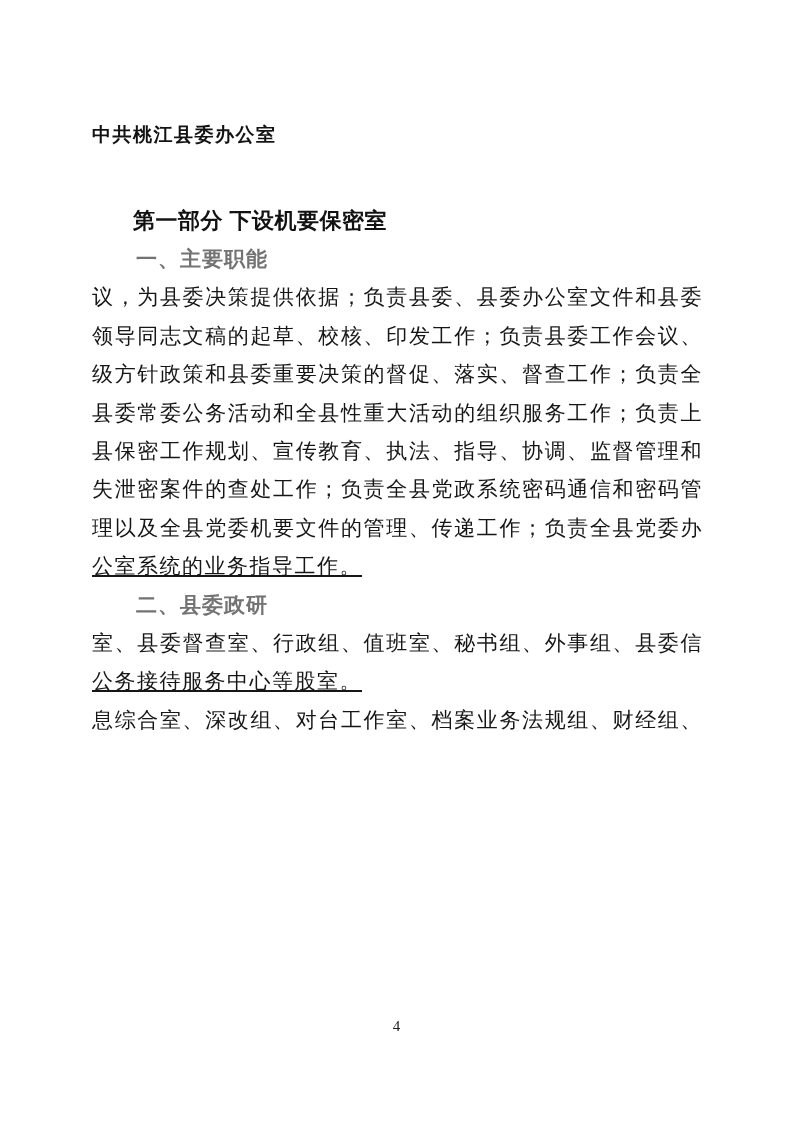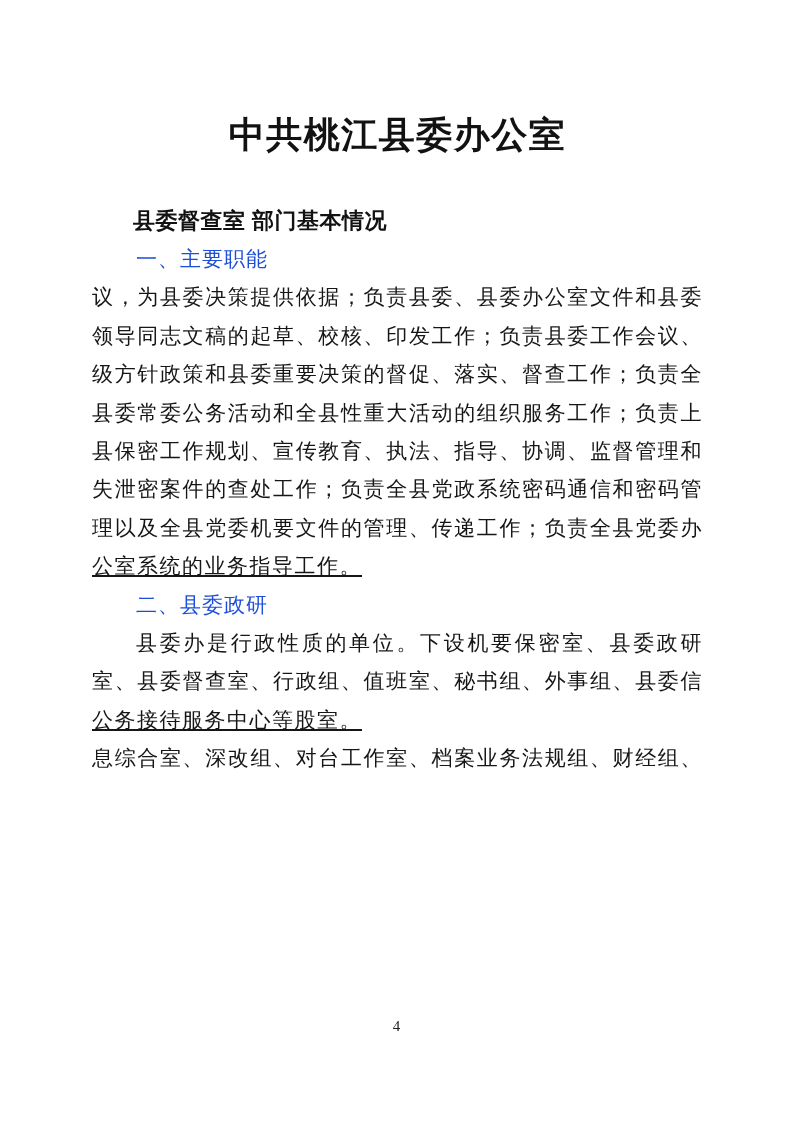--- a/index.html
+++ b/index.html
@@ -17,45 +17,45 @@
     color: #161616;
     overflow: hidden;
   }
   .content {
     position: absolute;
     left: 92px;
     top: 112px;
     width: 611px;
   }
   .doc-title {
-    text-align: center;
+    text-align: left;
     font-family: "Liberation Sans", sans-serif;
     font-weight: 700;
-    font-size: 36px;
+    font-size: 19px;
     line-height: 45px;
     letter-spacing: 1.5px;
     color: #121212;
   }
   .part-heading {
     margin-top: 45px;
     padding-left: 41px;
     font-family: "Liberation Sans", sans-serif;
     font-weight: 700;
     font-size: 22px;
     line-height: 38px;
     letter-spacing: 0.5px;
     color: #121212;
   }
   .sec-heading {
     padding-left: 44px;
-    font-weight: 400;
+    font-weight: 700;
     font-size: 21px;
     line-height: 38.4px;
     letter-spacing: 1px;
-    color: #1d4ed8;
+    color: #737373;
   }
   .line {
     font-size: 21px;
     line-height: 38.4px;
     letter-spacing: 1.5px;
     text-align: justify;
     text-align-last: justify;
     white-space: nowrap;
   }
   .line.first {
@@ -79,37 +79,36 @@
 </head>
 <body>
 
 <div class="page">
   <div class="content">
 
     <div class="doc-title">
       <div>中共桃江县委办公室</div>
     </div>
 
-    <div class="part-heading">县委督查室 部门基本情况</div>
+    <div class="part-heading">第一部分 下设机要保密室</div>
 
     <div>
       <div class="sec-heading">一、主要职能</div>
       <div class="line">议，为县委决策提供依据；负责县委、县委办公室文件和县委</div>
       <div class="line">领导同志文稿的起草、校核、印发工作；负责县委工作会议、</div>
       <div class="line">级方针政策和县委重要决策的督促、落实、督查工作；负责全</div>
       <div class="line">县委常委公务活动和全县性重大活动的组织服务工作；负责上</div>
       <div class="line">县保密工作规划、宣传教育、执法、指导、协调、监督管理和</div>
       <div class="line">失泄密案件的查处工作；负责全县党政系统密码通信和密码管</div>
       <div class="line">理以及全县党委机要文件的管理、传递工作；负责全县党委办</div>
       <div class="line last">公室系统的业务指导工作。</div>
     </div>
 
     <div>
       <div class="sec-heading">二、县委政研</div>
-      <div class="line first">县委办是行政性质的单位。下设机要保密室、县委政研</div>
       <div class="line">室、县委督查室、行政组、值班室、秘书组、外事组、县委信</div>
       <div class="line last">公务接待服务中心等股室。</div>
       <div class="line">息综合室、深改组、对台工作室、档案业务法规组、财经组、</div>
     </div>
 
 
   </div>
 
   <div class="page-number">4</div>
 </div>

